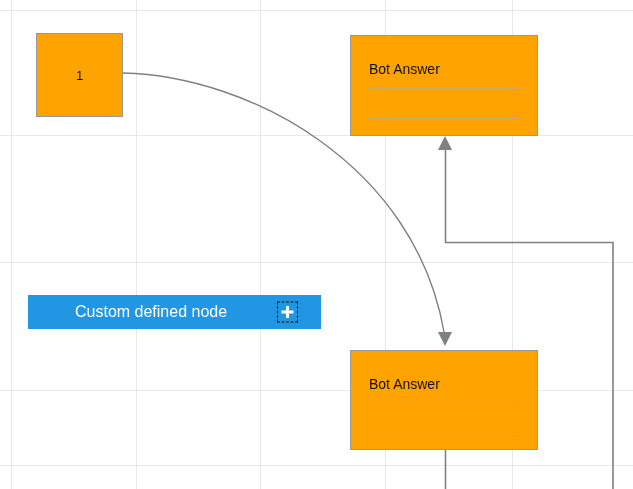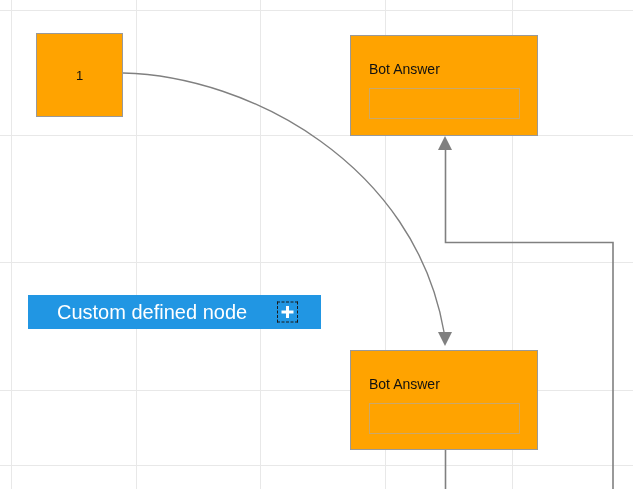--- a/index.html
+++ b/index.html
@@ -90,24 +90,24 @@
   .node-blue {
     left: 28px;
     top: 295px;
     width: 293px;
     height: 34px;
     background: #2196e3;
     border: none;
   }
   .blue-label {
     position: absolute;
-    left: 29px;
+    left: 47px;
     top: 50%;
     transform: translateY(-50%);
-    font-size: 20px;
+    font-size: 16px;
     color: #ffffff;
     line-height: 1;
     white-space: nowrap;
   }
   .blue-add {
     position: absolute;
     right: 23px;
     top: 50%;
     transform: translateY(-50%);
     width: 21px;

